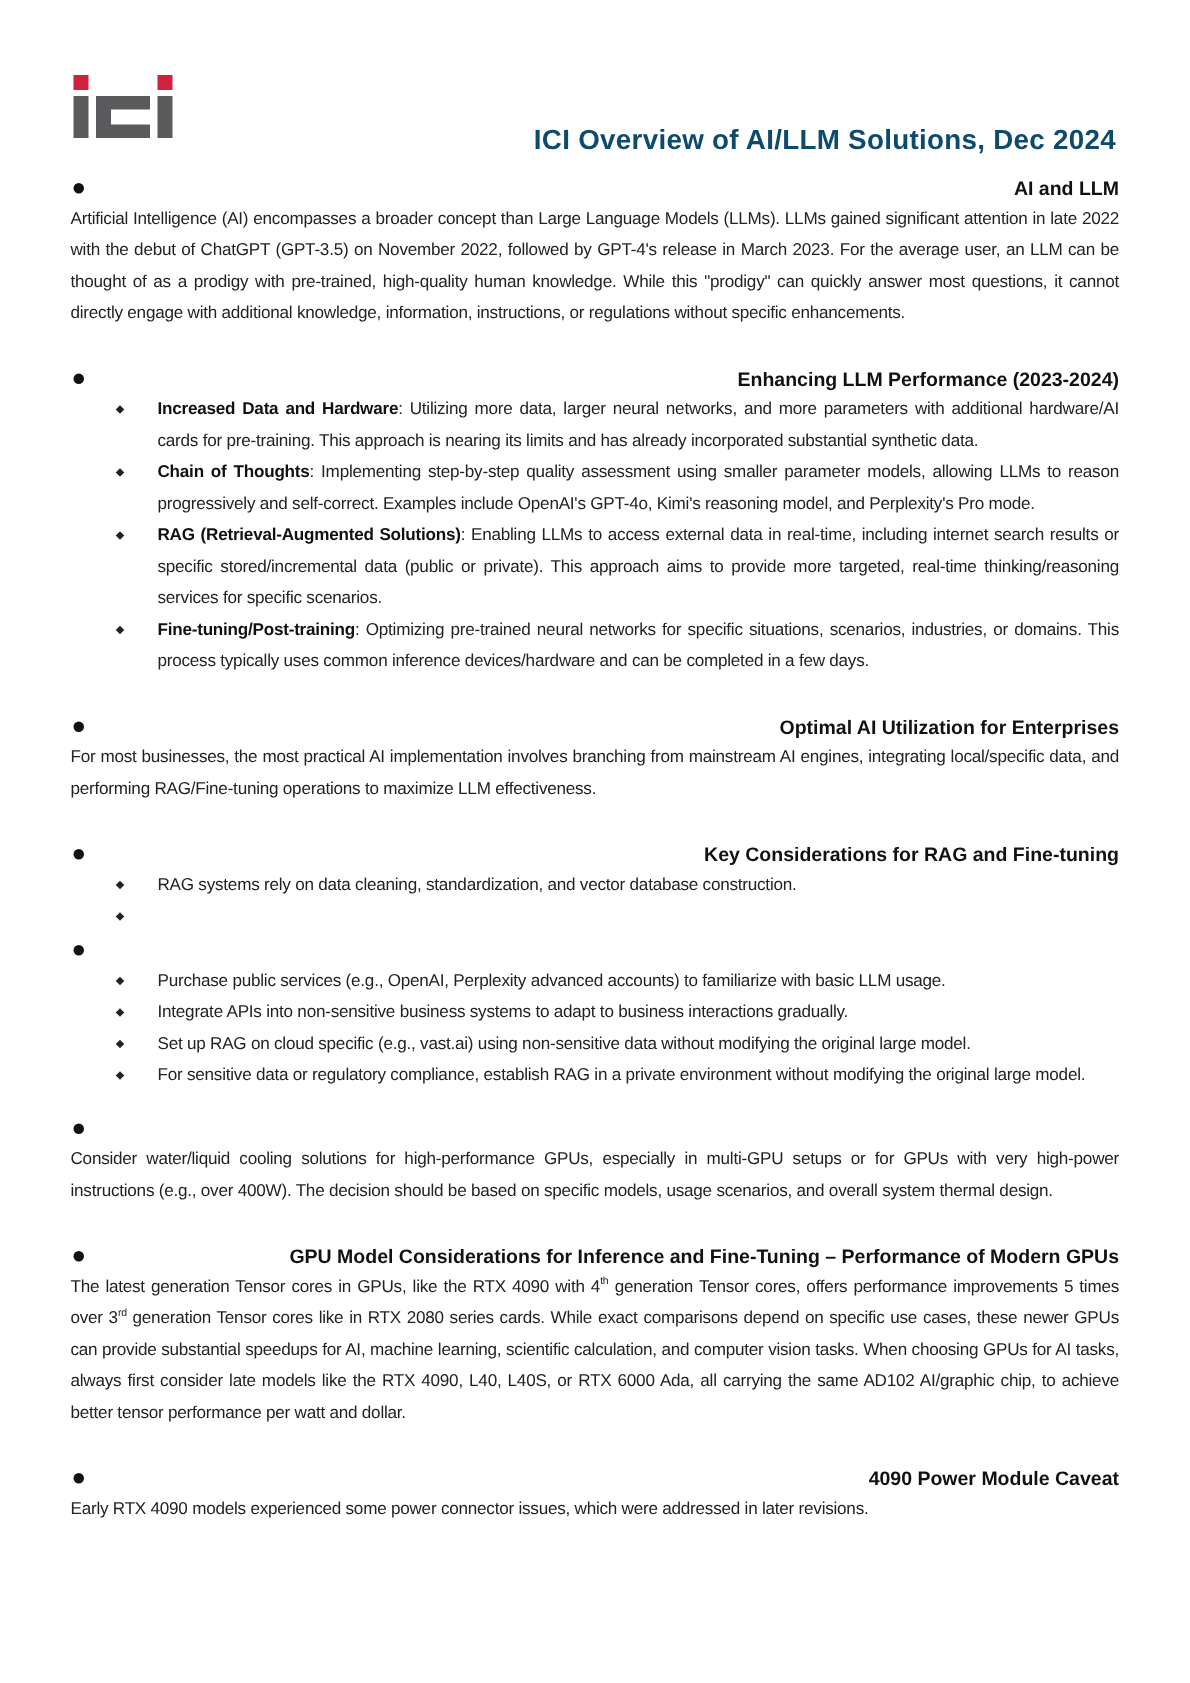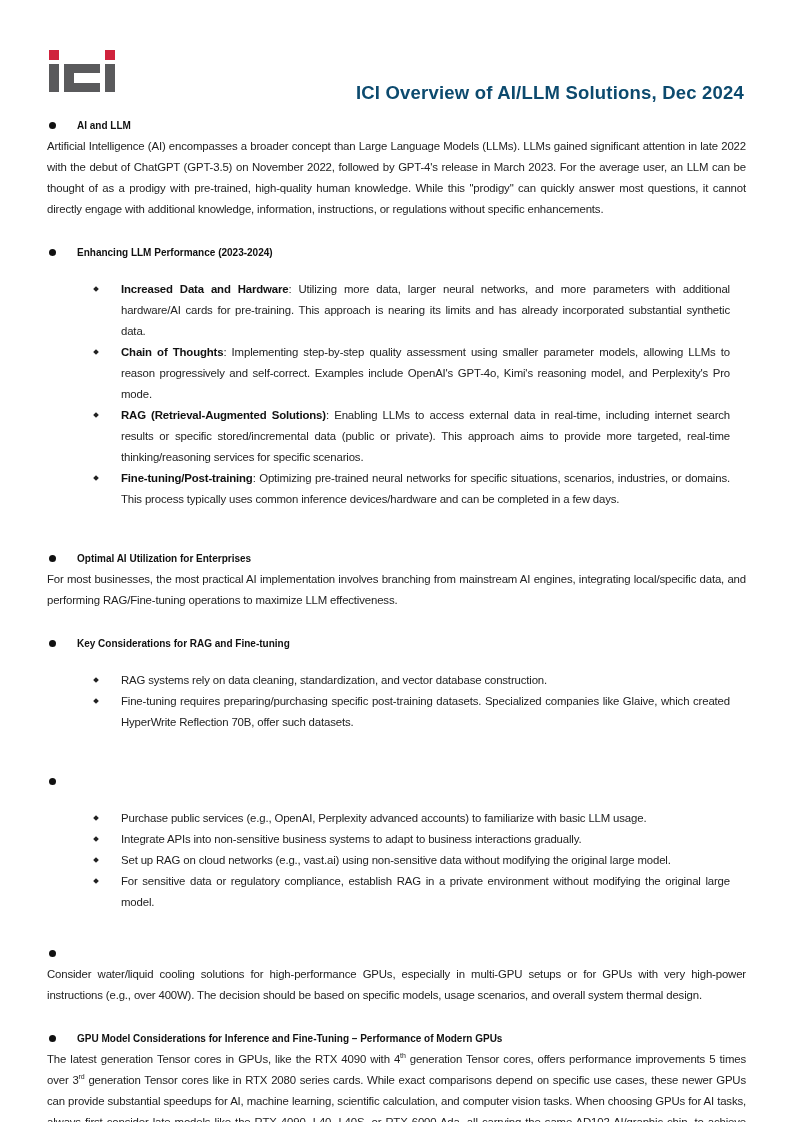--- a/index.html
+++ b/index.html
@@ -4,25 +4,25 @@
 <style>
   html, body { margin: 0; padding: 0; background: #ffffff; }
   body { width: 793px; height: 1122px; position: relative; overflow: hidden;
          font-family: "Liberation Sans", sans-serif; color: #1a1a1a; }
   .logo { position: absolute; left: 48px; top: 49px; width: 70px; height: 45px; }
   .logo div { position: absolute; }
   .doc-title { position: absolute; right: 49px; top: 82px; font-size: 18.5px; font-weight: bold;
                letter-spacing: 0.2px; color: #0c4a6e; white-space: nowrap; }
   .content { position: absolute; left: 47px; top: 115px; width: 699px; }
   .section { margin-bottom: 0; }
-  .sec-head { position: relative; padding-left: 30px; font-weight: bold; font-size: 10px;
-              height: 21px; line-height: 21px; color: #111; }
+  .sec-head { position: relative; padding-left: 30px; font-weight: bold; font-size: 13px;
+              height: 21px; line-height: 21px; color: #111; text-align: right; }
   .sec-head .dot { position: absolute; left: 2px; top: 7px; width: 7px; height: 7px; border-radius: 50%; background: #111; }
   .para { font-size: 11.4px; line-height: 21px; text-align: justify; color: #222; letter-spacing: -0.15px; }
-  .items { margin: 16px; padding: 0; list-style: none; }
+  .items { margin: 0; padding: 0; list-style: none; }
   .item { position: relative; padding-left: 58px; font-size: 11.4px; line-height: 21px; text-align: justify;
           color: #222; letter-spacing: -0.15px; }
   .item .diamond { position: absolute; left: 31px; top: 8px; width: 4px; height: 4px; background: #222; transform: rotate(45deg); }
   .item b { color: #111; }
   sup { font-size: 7px; line-height: 0; }
   .gap { height: 19px; }
 </style>
 </head>
 <body>
 
@@ -72,33 +72,33 @@
   </div>
   <div class="gap" style="height:22px"></div>
 
   <div class="section">
     <div class="sec-head">
       <span class="dot"></span>
       <span>Key Considerations for RAG and Fine-tuning</span>
     </div>
     <ul class="items">
       <li class="item"><span class="diamond"></span><span>RAG systems rely on data cleaning, standardization, and vector database construction.</span></li>
-      <li class="item"><span class="diamond"></span><span>Fine-tuning requires preparing/purchasing specific post-training datasets. Specialized companies like Glaive, which created HyperWrite Reflection 70B, offer such datasets.</span></li>
+      <li class="item"><span class="diamond"></span></li>
     </ul>
   </div>
   <div class="gap" style="height:22px"></div>
 
   <div class="section">
     <div class="sec-head">
       <span class="dot"></span>
     </div>
     <ul class="items">
       <li class="item"><span class="diamond"></span><span>Purchase public services (e.g., OpenAI, Perplexity advanced accounts) to familiarize with basic LLM usage.</span></li>
       <li class="item"><span class="diamond"></span><span>Integrate APIs into non-sensitive business systems to adapt to business interactions gradually.</span></li>
-      <li class="item"><span class="diamond"></span><span>Set up RAG on cloud networks (e.g., vast.ai) using non-sensitive data without modifying the original large model.</span></li>
+      <li class="item"><span class="diamond"></span><span>Set up RAG on cloud specific (e.g., vast.ai) using non-sensitive data without modifying the original large model.</span></li>
       <li class="item"><span class="diamond"></span><span>For sensitive data or regulatory compliance, establish RAG in a private environment without modifying the original large model.</span></li>
     </ul>
   </div>
   <div class="gap" style="height:14px"></div>
 
   <div class="section">
     <div class="sec-head">
       <span class="dot"></span>
     </div>
     <div class="para">Consider water/liquid cooling solutions for high-performance GPUs, especially in multi-GPU setups or for GPUs with very high-power instructions (e.g., over 400W). The decision should be based on specific models, usage scenarios, and overall system thermal design.</div>

